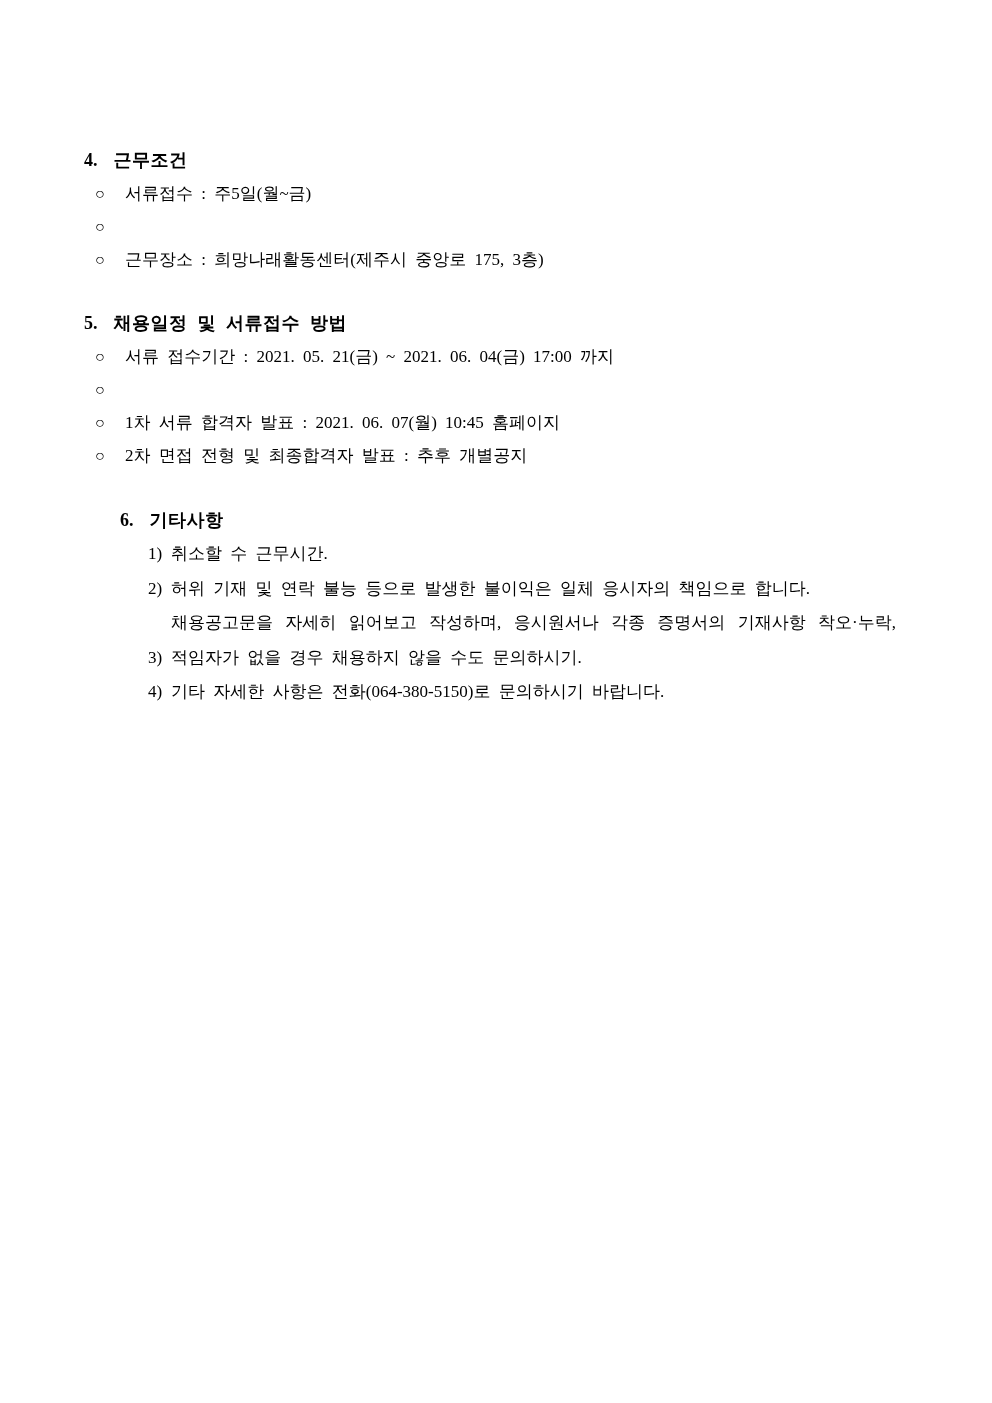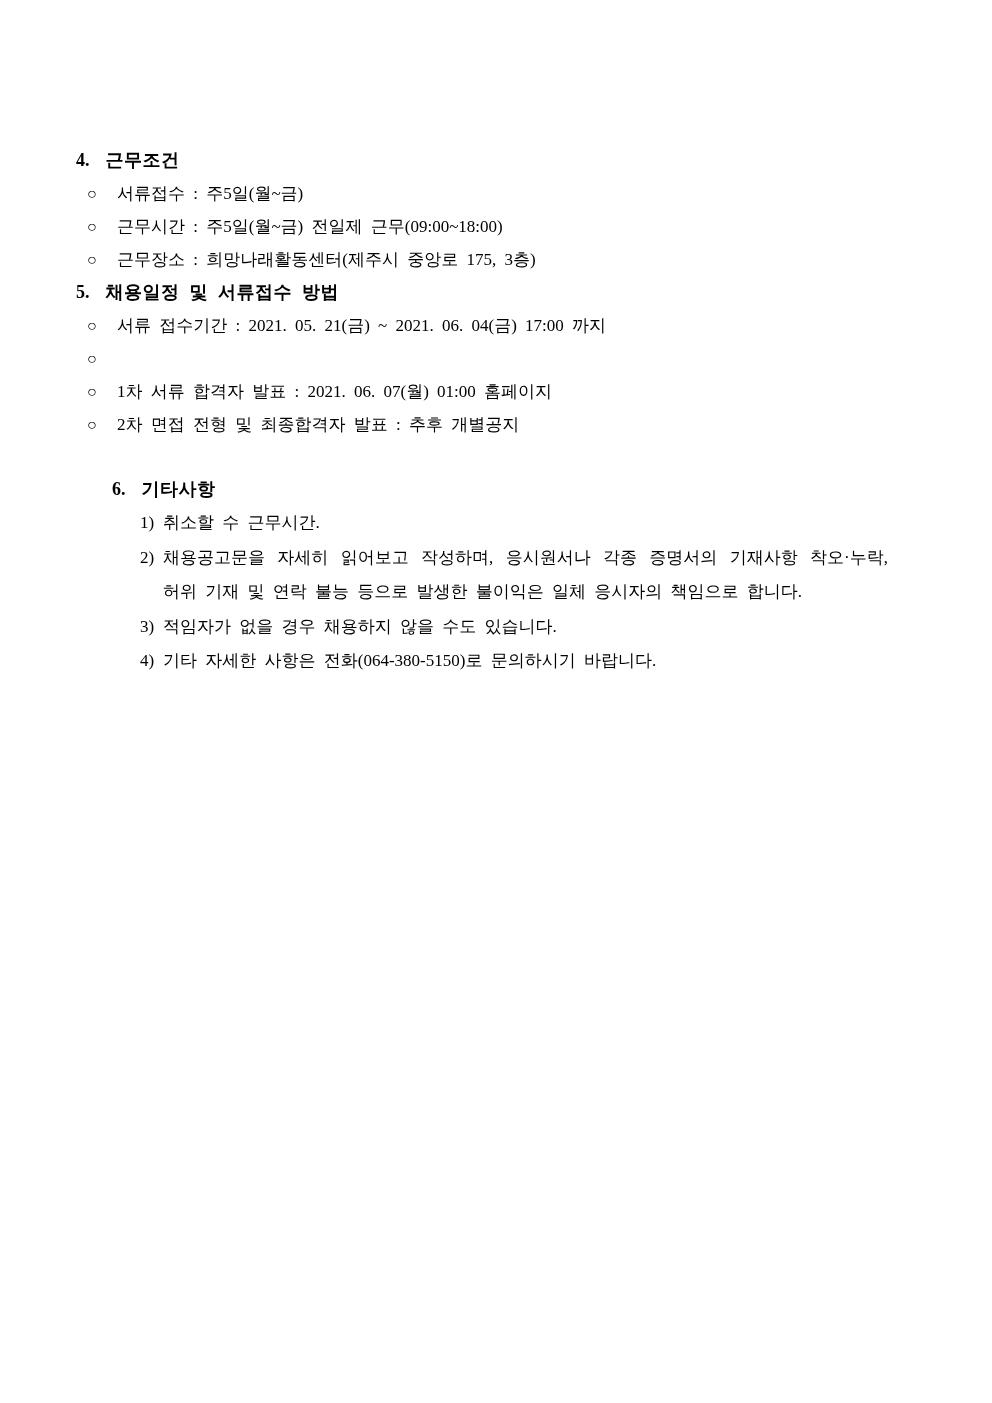--- a/index.html
+++ b/index.html
@@ -7,26 +7,26 @@
     position: relative;
     width: 992px;
     height: 1403px;
     background: #ffffff;
     color: #000000;
     font-family: "Liberation Serif", "DejaVu Serif", serif;
     overflow: hidden;
   }
   .content {
     position: absolute;
-    left: 76px;
+    left: 84px;
     top: 144px;
     width: 812px;
   }
   section { display: block; }
-  .sec-5 { }
+  .sec-5 { margin-top: 31px; }
   .sec-6 { margin-top: 32px; margin-left: 36px; }
 
   .heading {
     font-size: 18px;
     font-weight: 700;
     line-height: 33px;
     white-space: nowrap;
     word-spacing: 5px;
     letter-spacing: 0.5px;
   }
@@ -75,42 +75,41 @@
     <section class="sec-4">
       <div class="heading">
         <span class="h-num">4.</span><span class="h-title">근무조건</span>
       </div>
       <div class="bullet">
         <span class="b-marker">○</span>
         <span class="b-text">서류접수 : 주5일(월~금)</span>
       </div>
       <div class="bullet">
         <span class="b-marker">○</span>
-        <span class="b-text">근무시간 : 주5일(월~금) 전일제 근무(09:00~18:00)</span>
       </div>
       <div class="bullet">
         <span class="b-marker">○</span>
         <span class="b-text">근무장소 : 희망나래활동센터(제주시 중앙로 175, 3층)</span>
       </div>
     </section>
 
     <section class="sec-5">
       <div class="heading">
         <span class="h-num">5.</span><span class="h-title">채용일정 및 서류접수 방법</span>
       </div>
       <div class="bullet">
         <span class="b-marker">○</span>
         <span class="b-text">서류 접수기간 : 2021. 05. 21(금) ~ 2021. 06. 04(금) 17:00 까지</span>
       </div>
       <div class="bullet">
         <span class="b-marker">○</span>
       </div>
       <div class="bullet">
         <span class="b-marker">○</span>
-        <span class="b-text">1차 서류 합격자 발표 : 2021. 06. 07(월) 01:00 홈페이지</span>
+        <span class="b-text">1차 서류 합격자 발표 : 2021. 06. 07(월) 10:45 홈페이지</span>
       </div>
       <div class="bullet">
         <span class="b-marker">○</span>
         <span class="b-text">2차 면접 전형 및 최종합격자 발표 : 추후 개별공지</span>
       </div>
     </section>
 
     <section class="sec-6">
       <div class="heading">
         <span class="h-num">6.</span><span class="h-title">기타사항</span>
@@ -119,29 +118,29 @@
       <div class="nitem">
         <span class="n-marker">1)</span>
         <div class="n-body">
           <div class="n-line">취소할 수 근무시간.</div>
         </div>
       </div>
 
       <div class="nitem">
         <span class="n-marker">2)</span>
         <div class="n-body">
+          <div class="n-line">허위 기재 및 연락 불능 등으로 발생한 불이익은 일체 응시자의 책임으로 합니다.</div>
           <div class="n-line stretch">채용공고문을 자세히 읽어보고 작성하며, 응시원서나 각종 증명서의 기재사항 착오·누락,</div>
-          <div class="n-line">허위 기재 및 연락 불능 등으로 발생한 불이익은 일체 응시자의 책임으로 합니다.</div>
         </div>
       </div>
 
       <div class="nitem">
         <span class="n-marker">3)</span>
         <div class="n-body">
-          <div class="n-line">적임자가 없을 경우 채용하지 않을 수도 있습니다.</div>
+          <div class="n-line">적임자가 없을 경우 채용하지 않을 수도 문의하시기.</div>
         </div>
       </div>
 
       <div class="nitem">
         <span class="n-marker">4)</span>
         <div class="n-body">
           <div class="n-line">기타 자세한 사항은 전화(064-380-5150)로 문의하시기 바랍니다.</div>
         </div>
       </div>
     </section>

